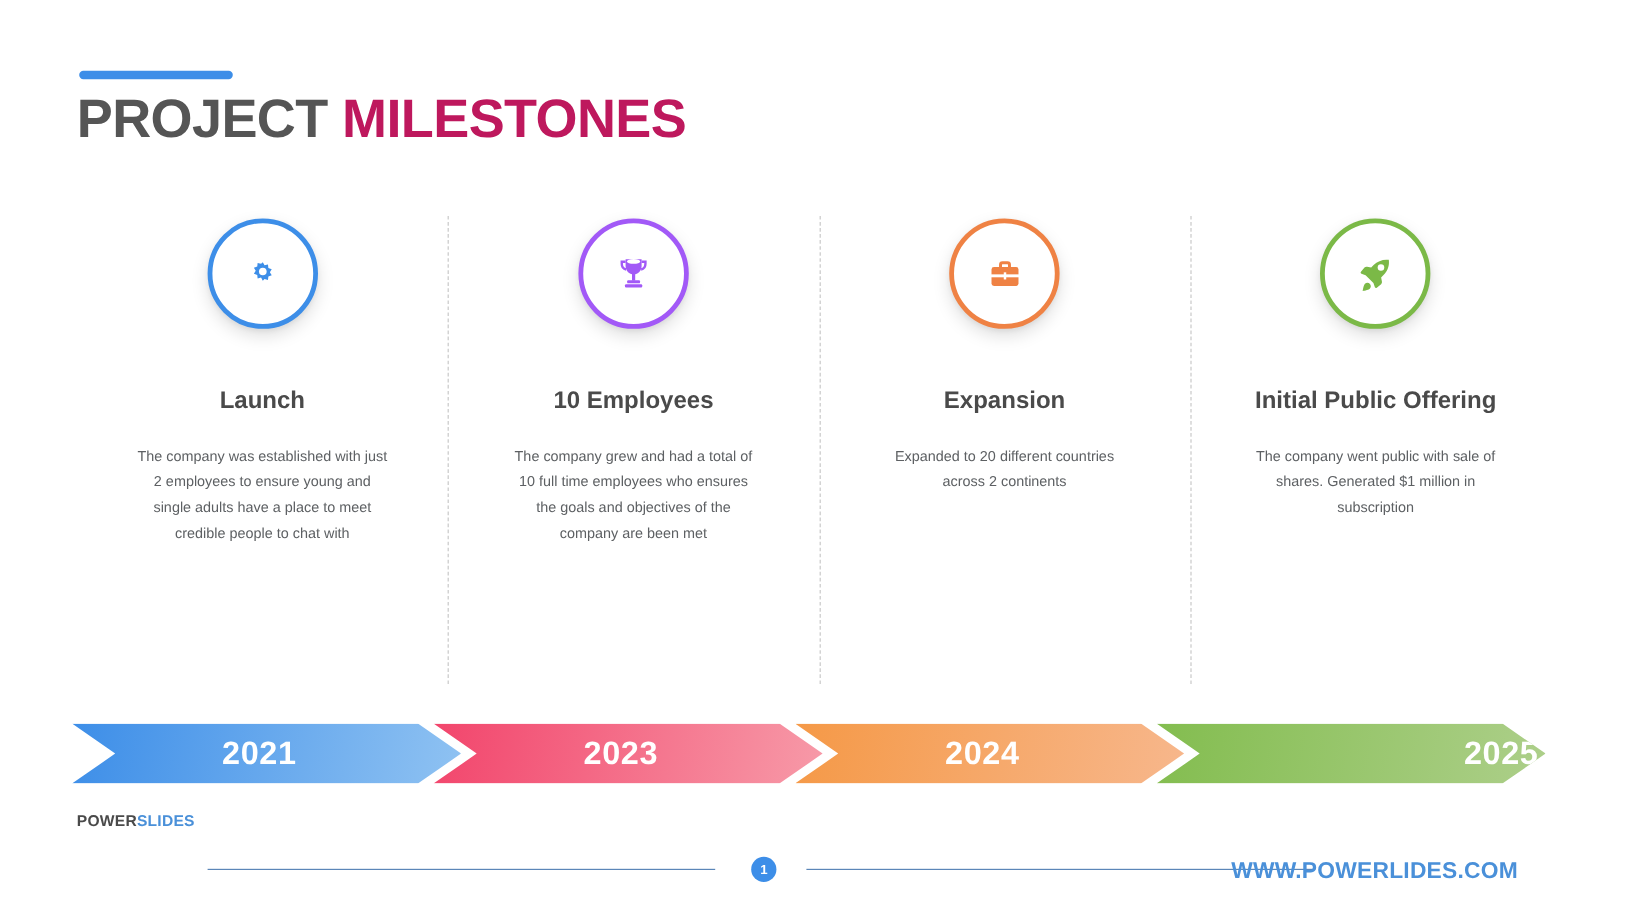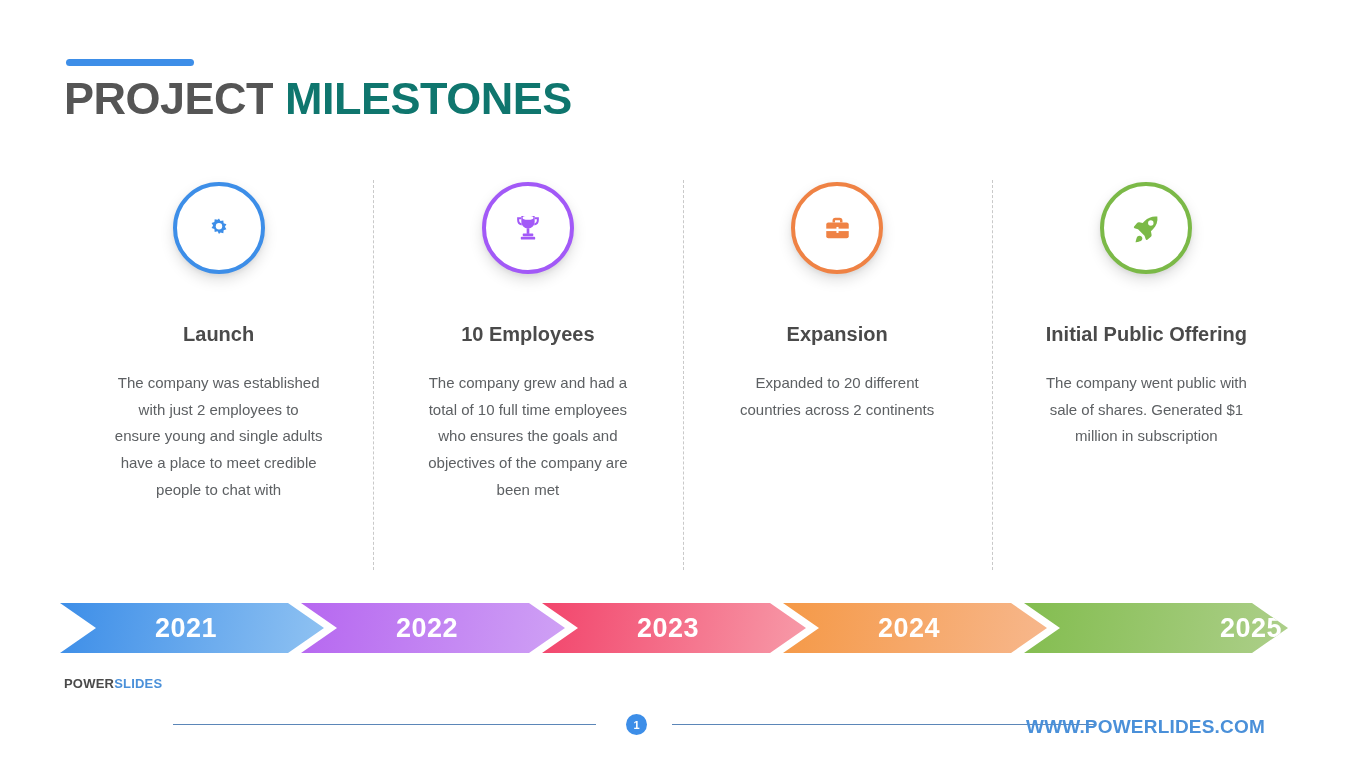--- a/index.html
+++ b/index.html
@@ -33,21 +33,21 @@
     position: absolute;
     left: 64px;
     top: 74px;
     font-size: 45px;
     font-weight: bold;
     letter-spacing: -0.5px;
     line-height: 1.1;
     white-space: nowrap;
   }
   .title .t-dark { color: #555555; }
-  .title .t-blue { color: #0f766e; }
+  .title .t-blue { color: #be185d; }
 
   
   .columns {
     position: absolute;
     left: 64px;
     top: 170px;
     width: 1237px;
     height: 400px;
     display: flex;
   }
@@ -94,21 +94,21 @@
   .col-title {
     font-size: 20px;
     font-weight: bold;
     color: #4a4a4a;
     text-align: center;
     line-height: 1.2;
     margin-bottom: 24px;
     white-space: nowrap;
   }
   .col-body {
-    font-size: 15px;
+    font-size: 12px;
     line-height: 1.78;
     color: #5d6063;
     text-align: center;
     max-width: 210px;
   }
 
   
   .timeline {
     position: absolute;
     left: 60px;
@@ -267,23 +267,20 @@
       <div class="col-title">Initial Public Offering</div>
       <div class="col-body">The company went public with sale of shares. Generated $1 million in subscription</div>
     </div>
 
   </div>
 
   <div class="timeline">
     <div class="chev" id="chev-1" style="background: linear-gradient(100deg, rgb(61, 142, 232) 0%, rgb(143, 194, 242) 100%);">
       <span class="chev-label">2021</span>
     </div>
-    <div class="chev" id="chev-2" style="background: linear-gradient(100deg, rgb(182, 103, 240) 0%, rgb(207, 161, 245) 100%);">
-      <span class="chev-label">2022</span>
-    </div>
     <div class="chev" id="chev-3" style="background: linear-gradient(100deg, rgb(242, 69, 108) 0%, rgb(247, 154, 168) 100%);">
       <span class="chev-label">2023</span>
     </div>
     <div class="chev" id="chev-4" style="background: linear-gradient(100deg, rgb(245, 153, 71) 0%, rgb(247, 183, 140) 100%);">
       <span class="chev-label">2024</span>
     </div>
     <div class="chev" id="chev-5" style="background: linear-gradient(100deg, rgb(131, 189, 79) 0%, rgb(173, 207, 138) 100%); justify-content: flex-end;">
       <span class="chev-label">2025</span>
     </div>
   </div>

